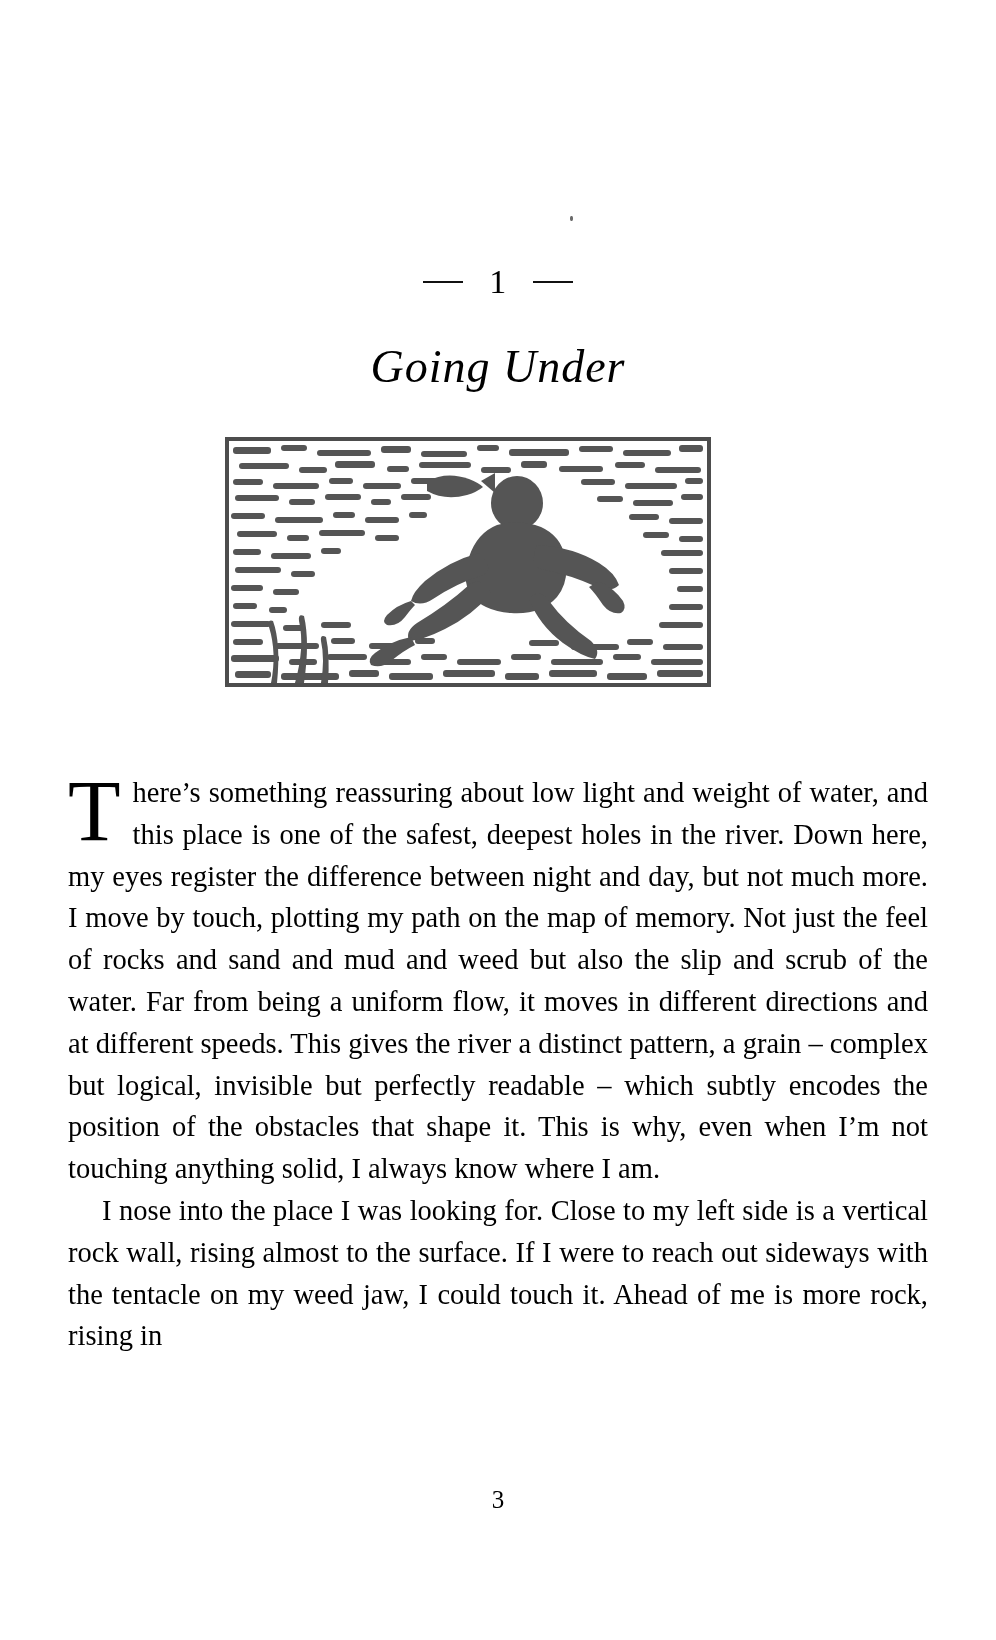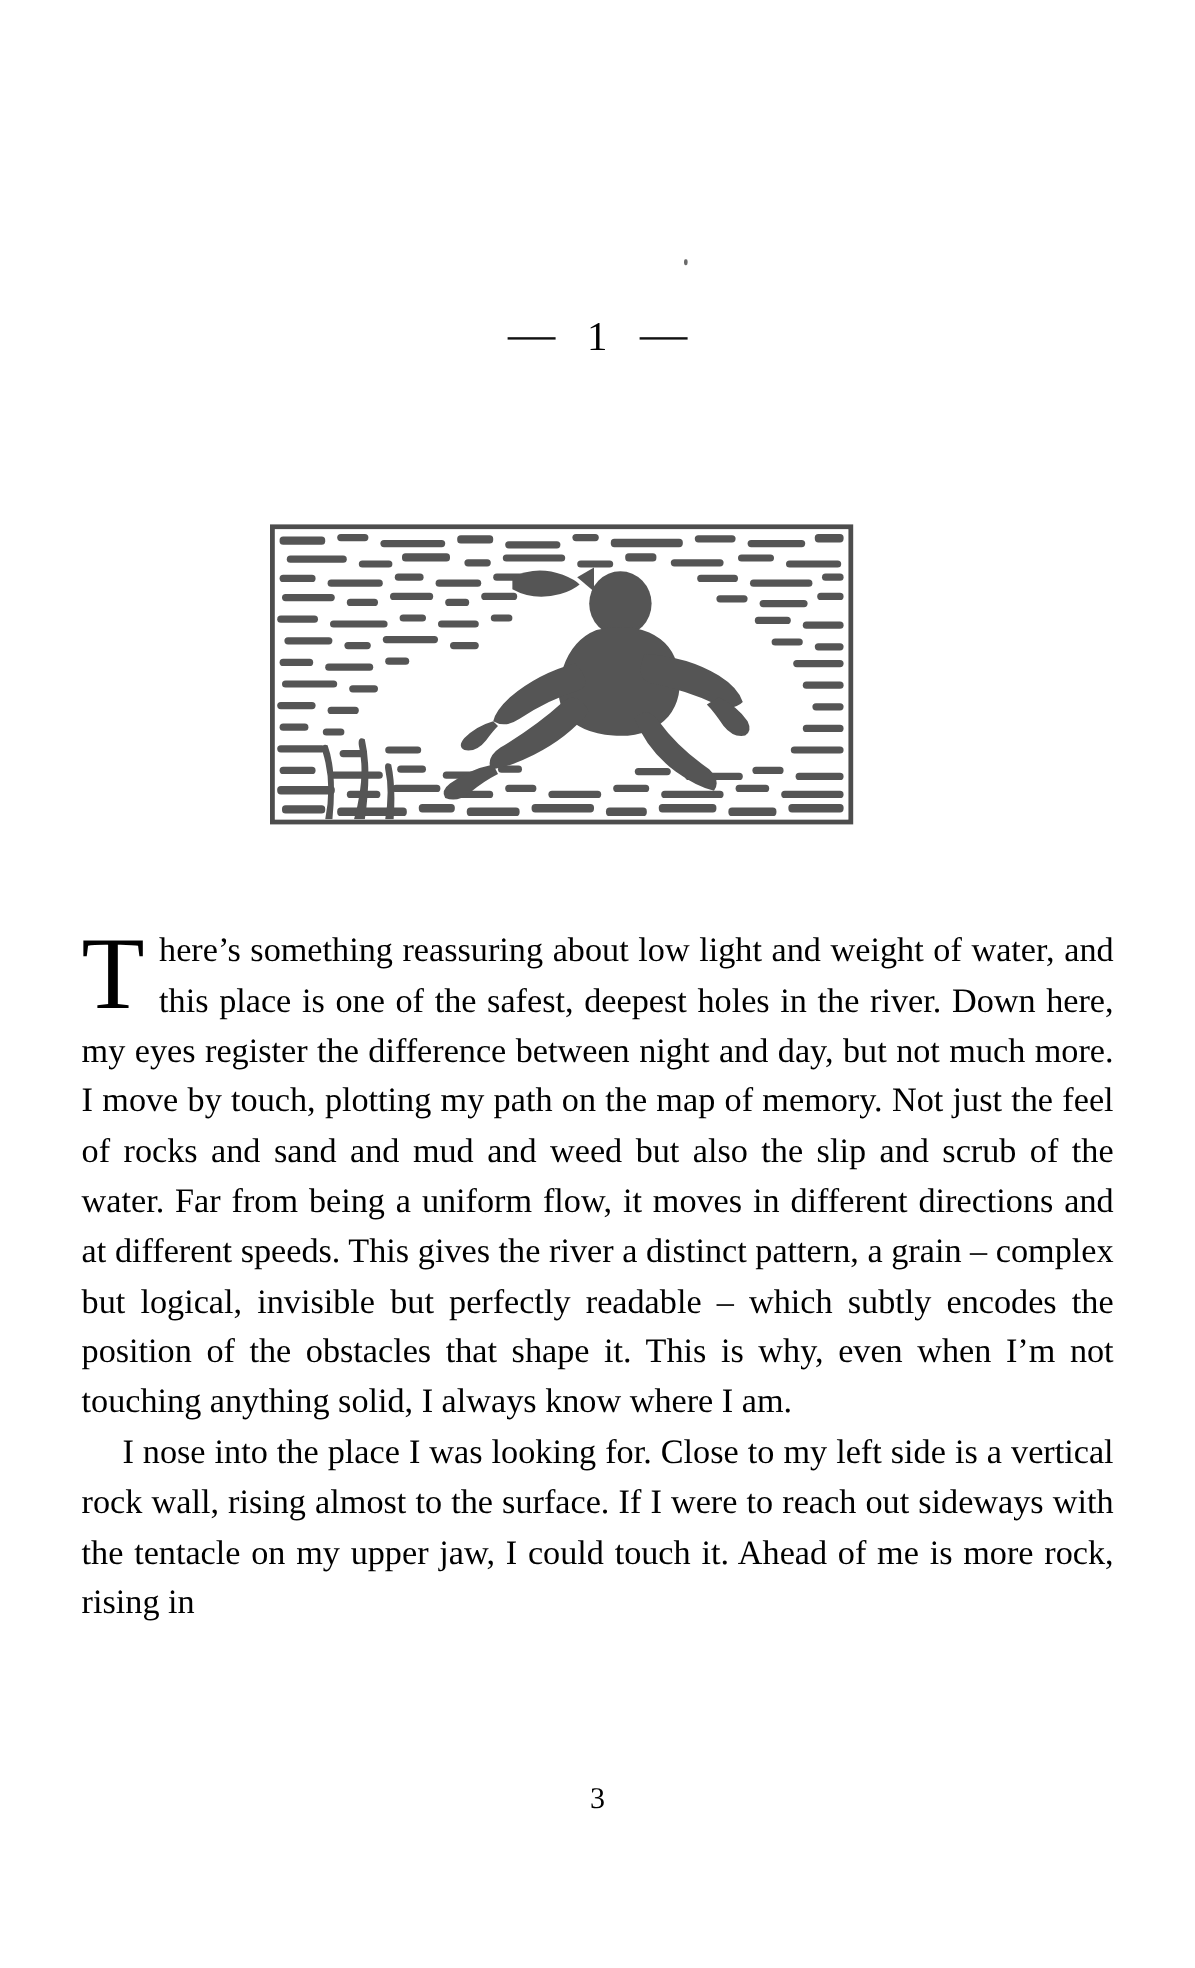--- a/index.html
+++ b/index.html
@@ -137,20 +137,21 @@
 <div class="page">
 
   <div class="speck"></div>
 
   <div class="chapter-number-line">
     <span class="dash"></span>
     <span class="chapter-number">1</span>
     <span class="dash"></span>
   </div>
 
+  <div class="chapter-title">Going Under</div>
 
   <div class="illustration">
     <svg viewBox="0 0 478 242" preserveAspectRatio="none">
       <rect x="0" y="0" width="478" height="242" fill="#ffffff"></rect>
       <g fill="#555555">
 
         <g>
           <rect x="4" y="6" width="38" height="7" rx="3"></rect>
           <rect x="52" y="4" width="26" height="6" rx="3"></rect>
           <rect x="88" y="9" width="54" height="6" rx="3"></rect>
@@ -289,18 +290,18 @@
           <path d="M42 242 q6 -30 -2 -56 q-2 -8 4 -6 q8 22 4 62 z"></path>
           <path d="M66 242 q10 -36 4 -62 q-1 -8 5 -5 q6 26 0 67 z"></path>
           <path d="M92 242 q4 -24 0 -42 q-1 -7 5 -4 q4 18 2 46 z"></path>
         </g>
       </g>
     </svg>
   </div>
 
   <div class="body-text">
     <p class="para dropcap-para"><span class="dropcap">T</span><span>here’s something reassuring about low light and weight of water, and this place is one of the safest, deepest holes in the river. Down here, my eyes register the difference between night and day, but not much more. I move by touch, plotting my path on the map of memory. Not just the feel of rocks and sand and mud and weed but also the slip and scrub of the water. Far from being a uniform flow, it moves in different directions and at different speeds. This gives the river a distinct pattern, a grain – complex but logical, invisible but perfectly readable – which subtly encodes the position of the obstacles that shape it. This is why, even when I’m not touching anything solid, I always know where I am.</span></p>
-    <p class="para">I nose into the place I was looking for. Close to my left side is a vertical rock wall, rising almost to the surface. If I were to reach out sideways with the tentacle on my upper jaw, I could touch it. Ahead of me is more rock, rising in</p>
+    <p class="para">I nose into the place I was looking for. Close to my left side is a vertical rock wall, rising almost to the surface. If I were to reach out sideways with the tentacle on my weed jaw, I could touch it. Ahead of me is more rock, rising in</p>
   </div>
 
   <div class="folio">3</div>
 
 </div>
 
 </body></html>

